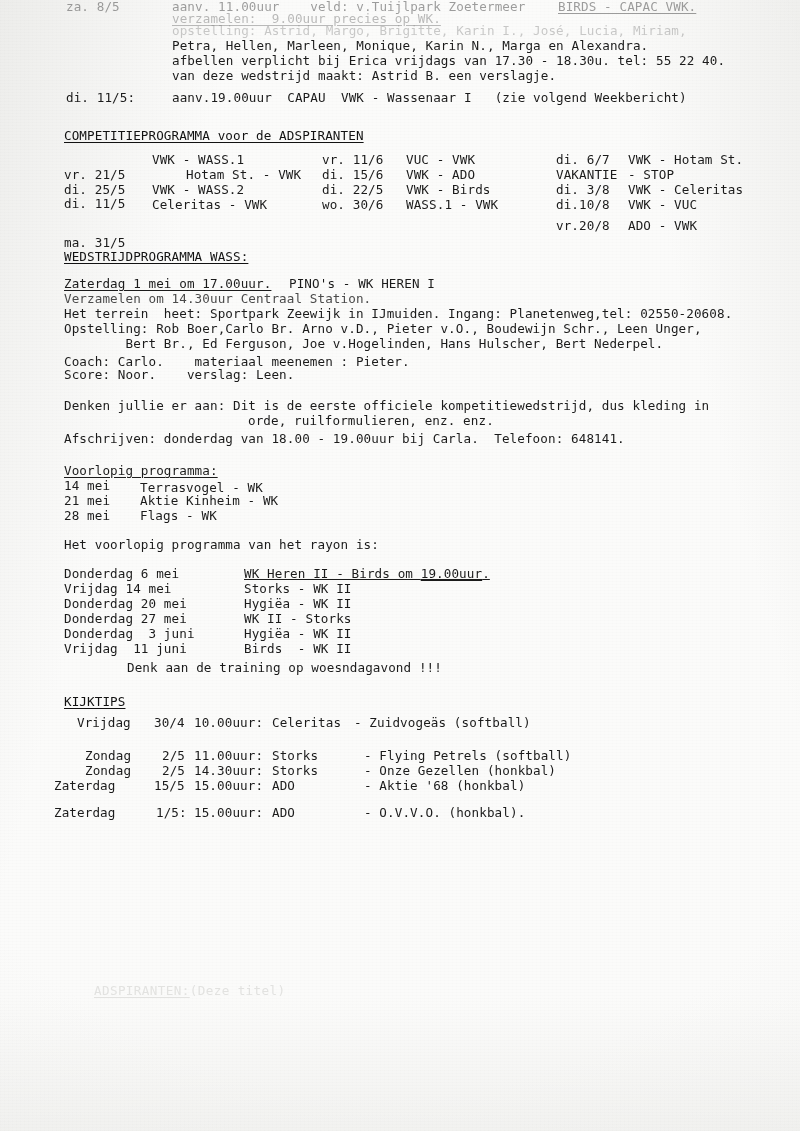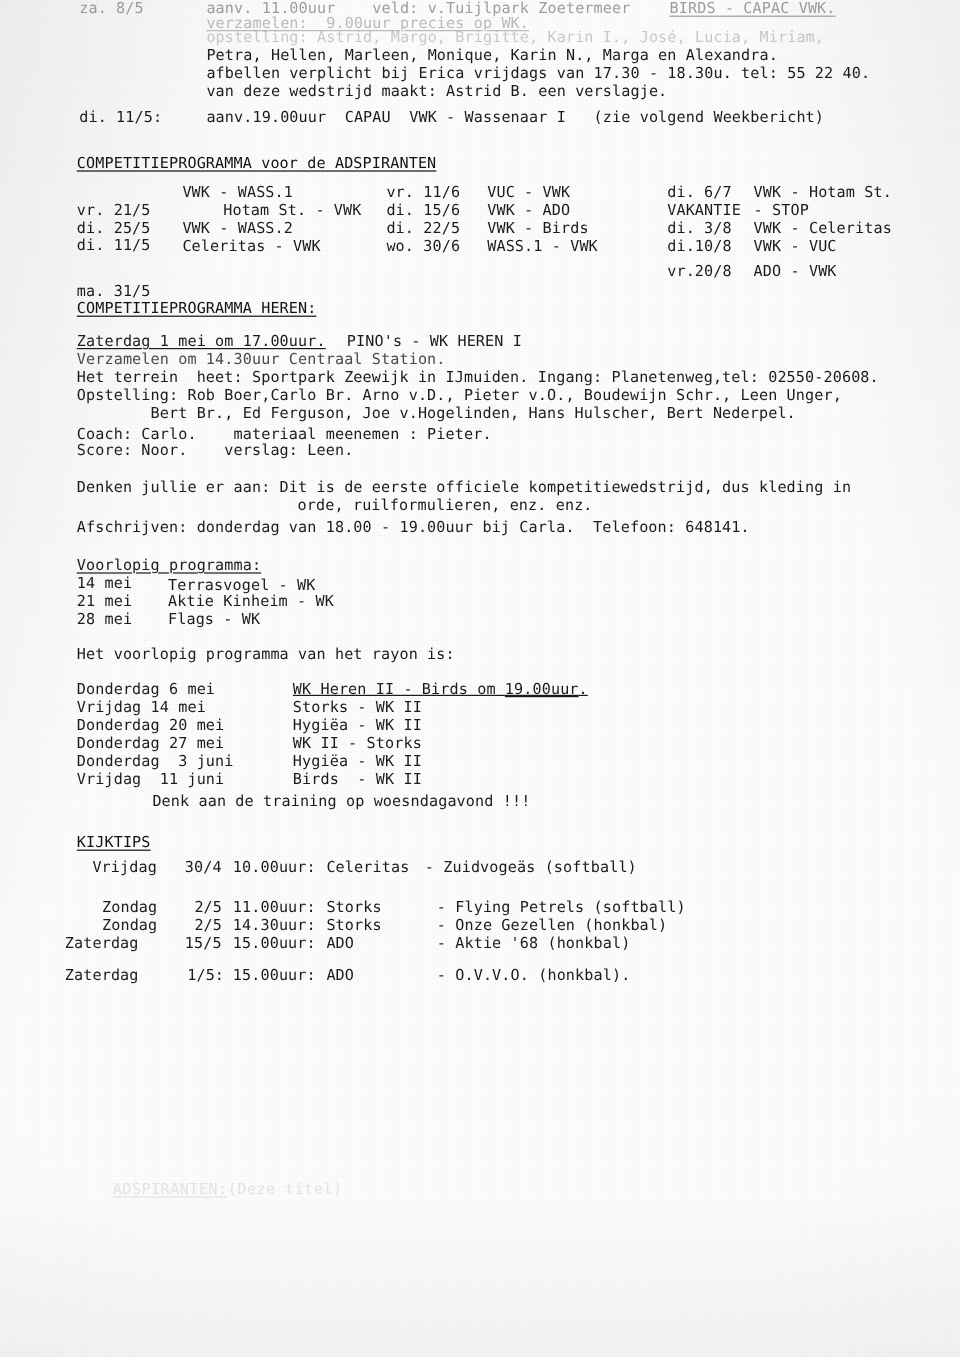--- a/index.html
+++ b/index.html
@@ -122,21 +122,21 @@
     <div class="ln" style="left:628px; top:152px;">VWK - Hotam St.</div>
     <div class="ln" style="left:556px; top:167px;">VAKANTIE</div>
     <div class="ln" style="left:628px; top:167px;">- STOP</div>
     <div class="ln" style="left:556px; top:182px;">di. 3/8</div>
     <div class="ln" style="left:628px; top:182px;">VWK - Celeritas</div>
     <div class="ln" style="left:556px; top:197px;">di.10/8</div>
     <div class="ln" style="left:628px; top:197px;">VWK - VUC</div>
     <div class="ln" style="left:556px; top:218px;">vr.20/8</div>
     <div class="ln" style="left:628px; top:218px;">ADO - VWK</div>
 
-    <div class="ln u bolder" style="left:64px; top:249px;">COMPETITIEPROGRAMMA HEREN:</div>
+    <div class="ln u bolder" style="left:64px; top:249px;">WEDSTRIJDPROGRAMMA WASS:</div>
 
     <div class="ln u" style="left:64px; top:276px;">Zaterdag 1 mei om 17.00uur.</div>
     <div class="ln" style="left:289px; top:276px;">PINO's - WK HEREN I</div>
 
     <div class="ln light" style="left:64px; top:291px;">Verzamelen om 14.30uur Centraal Station.</div>
     <div class="ln" style="left:64px; top:306px;">Het terrein  heet: Sportpark Zeewijk in IJmuiden. Ingang: Planetenweg,tel: 02550-20608.</div>
     <div class="ln" style="left:64px; top:321px;">Opstelling: Rob Boer,Carlo Br. Arno v.D., Pieter v.O., Boudewijn Schr., Leen Unger,</div>
     <div class="ln" style="left:64px; top:336px;">        Bert Br., Ed Ferguson, Joe v.Hogelinden, Hans Hulscher, Bert Nederpel.</div>
     <div class="ln" style="left:64px; top:354px;">Coach: Carlo.    materiaal meenemen : Pieter.</div>
     <div class="ln" style="left:64px; top:367px;">Score: Noor.    verslag: Leen.</div>

